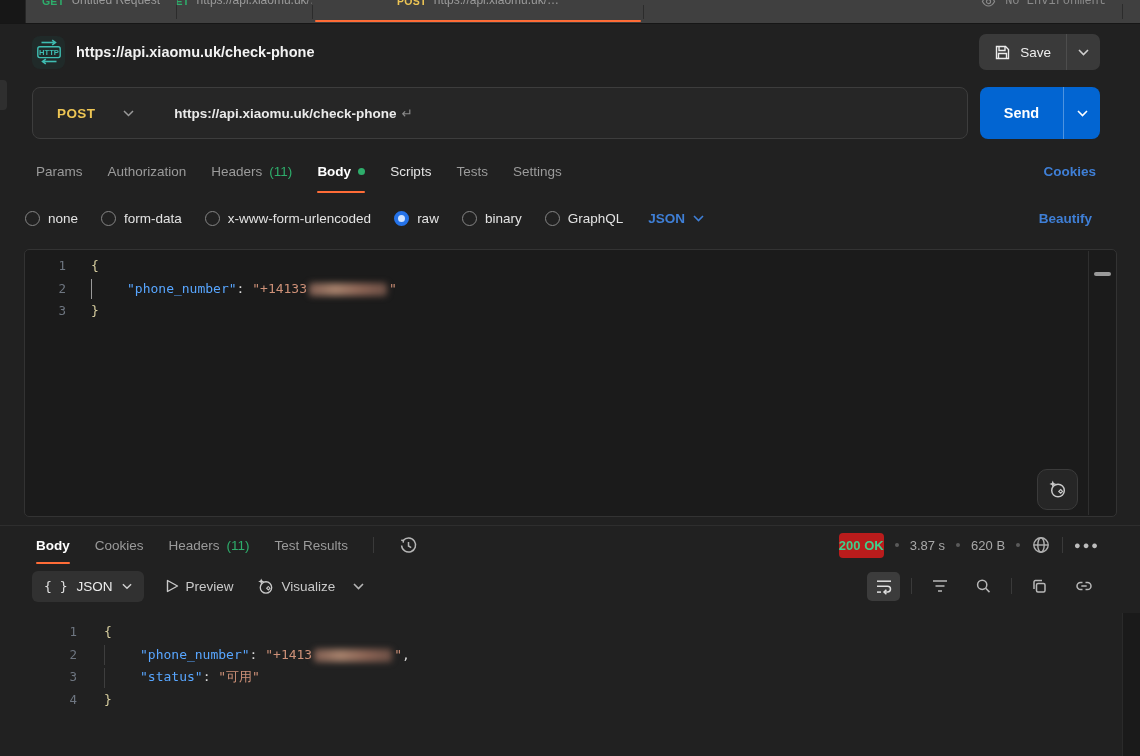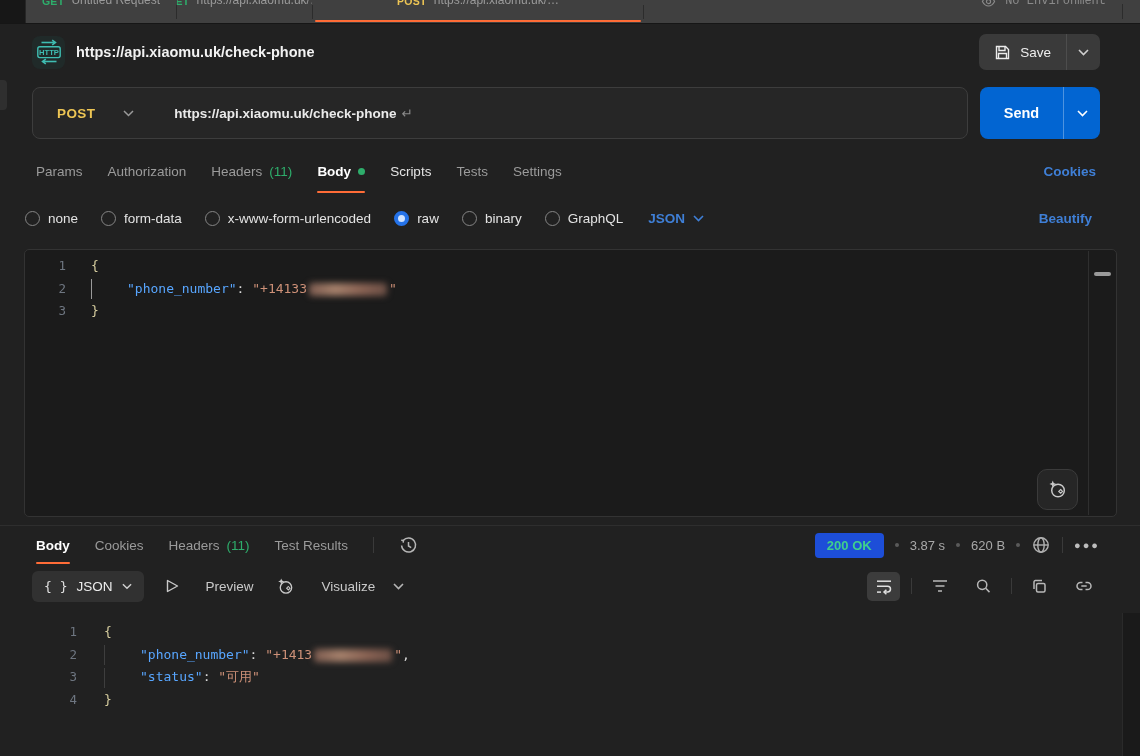--- a/index.html
+++ b/index.html
@@ -83,30 +83,30 @@
   .sthumb { position:absolute; top:21px; left:5px; width:17px; height:4px; background:#9a9a9a; border-radius:2px; }
   .postbot { position:absolute; right:38px; bottom:6px; width:41px; height:41px; background:#262626; border:1px solid #3b3b3b; border-radius:10px; display:flex; align-items:center; justify-content:center; cursor:pointer; }
 
   .hr { height:1px; background:#2e2e2e; margin-top:8px; }
 
   
   .resp-tabs { height:38px; display:flex; align-items:center; padding:0 40px 0 36px; gap:25px; color:#9b9b9b; }
   .resp-tabs .rtab.active::after { bottom:0; }
   .vsep { width:1px; height:16px; background:#3a3a3a; flex:none; }
   .resp-right { margin-left:auto; display:flex; align-items:center; gap:11px; }
-  .pill { background:#1d4ed8; color:#3fd08c; font-weight:600; font-size:13px; padding:5px 12px; border-radius:4px; }
+  .pill { background:#b91c1c; color:#3fd08c; font-weight:600; font-size:13px; padding:5px 0; border-radius:4px; }
   .meta { color:#a8a8a8; font-size:13px; }
   .dot-sep { width:4px; height:4px; border-radius:50%; background:#5a5a5a; flex:none; }
   .ellipsis { color:#bdbdbd; font-size:11px; letter-spacing:2px; cursor:pointer; }
 
   
   .resp-toolbar { height:44px; display:flex; align-items:center; padding:0 40px 0 32px; }
   .fmt-btn { display:flex; align-items:center; gap:9px; background:#313131; border-radius:6px; height:31px; padding:0 12px; color:#ececec; cursor:pointer; }
   .braces { font-family:"DejaVu Sans Mono",monospace; font-size:13px; color:#e0e0e0; }
-  .tool { display:flex; align-items:center; gap:27px; color:#c9c9c9; margin-left:22px; cursor:pointer; }
+  .tool { display:flex; align-items:center; gap:7px; color:#c9c9c9; margin-left:22px; cursor:pointer; }
   .tool-caret { margin-left:18px; cursor:pointer; }
   .resp-toolbar-right { margin-left:auto; display:flex; align-items:center; gap:11px; }
   .icon-btn { width:33px; height:29px; border-radius:5px; display:flex; align-items:center; justify-content:center; cursor:pointer; }
   .icon-btn.active { background:#3c3c3c; }
 
   .resp-editor { position:relative; margin-top:5px; height:145px; padding-top:8px; font-family:"DejaVu Sans Mono",monospace; font-size:13px; }
   .resp-strip { position:absolute; top:0; right:0; bottom:0; width:18px; background:#1a1a1a; border-left:1px solid #2a2a2a; }
 </style>
 </head>
 <body>

